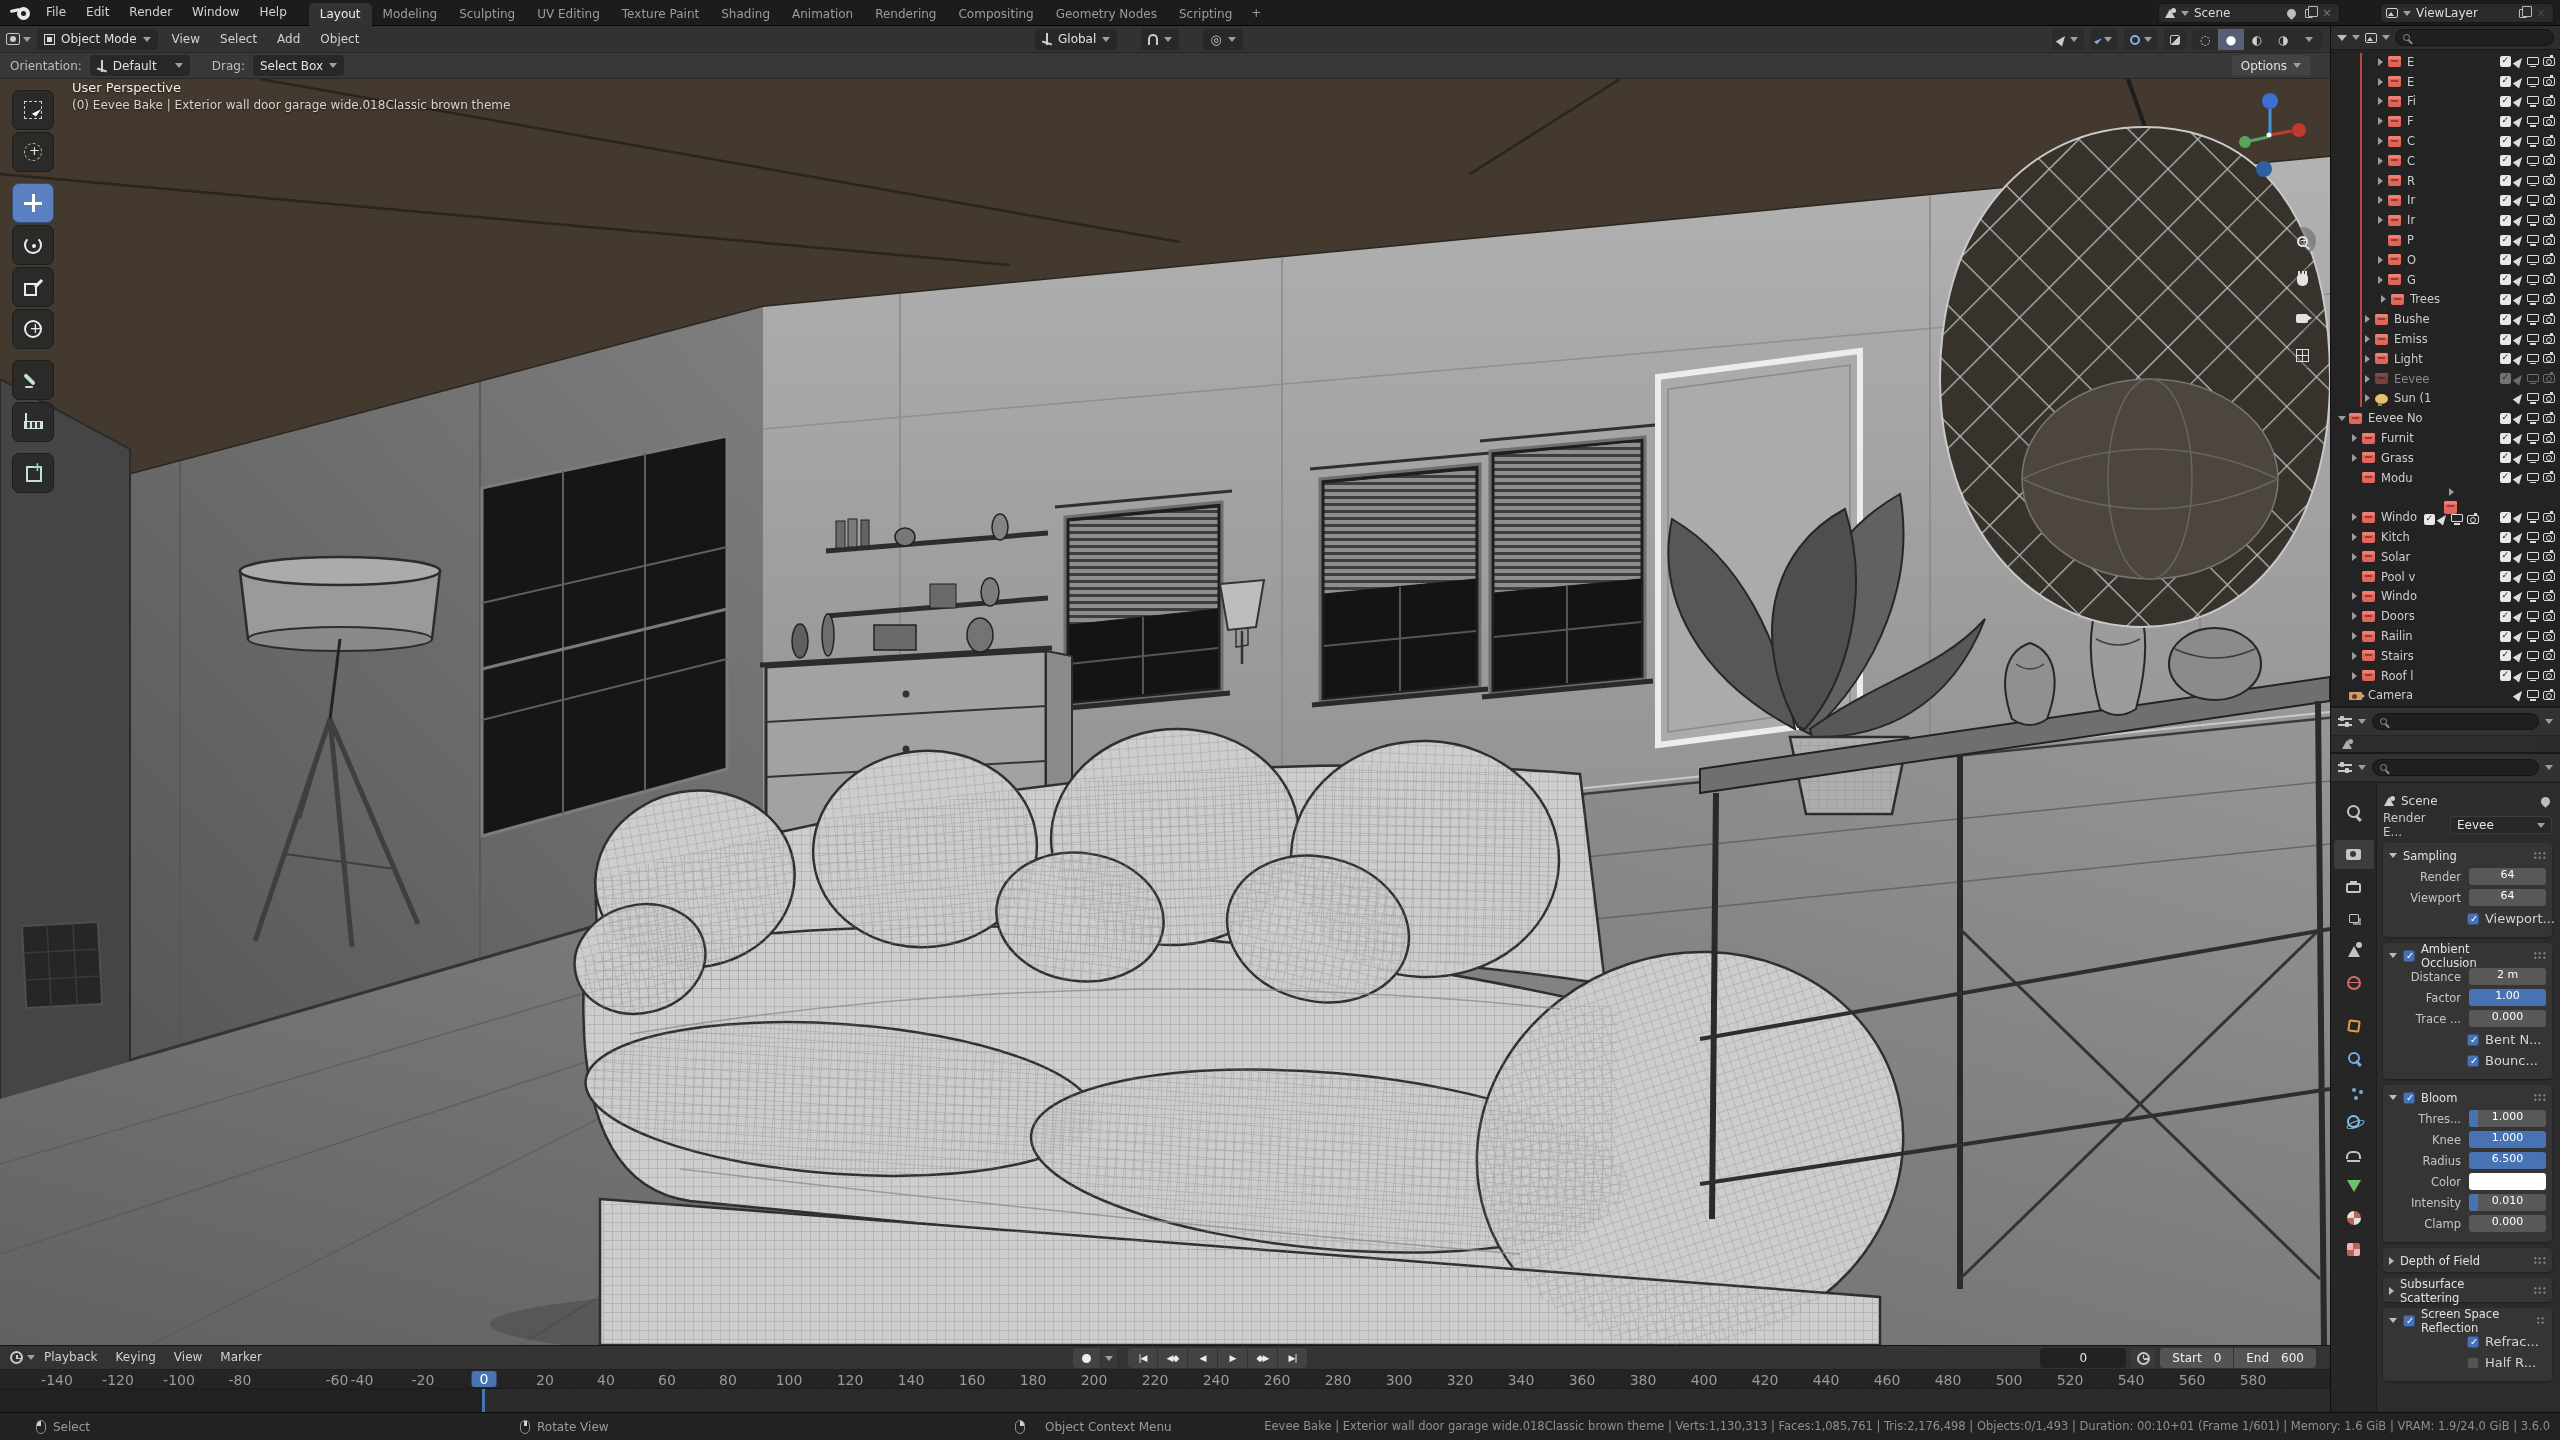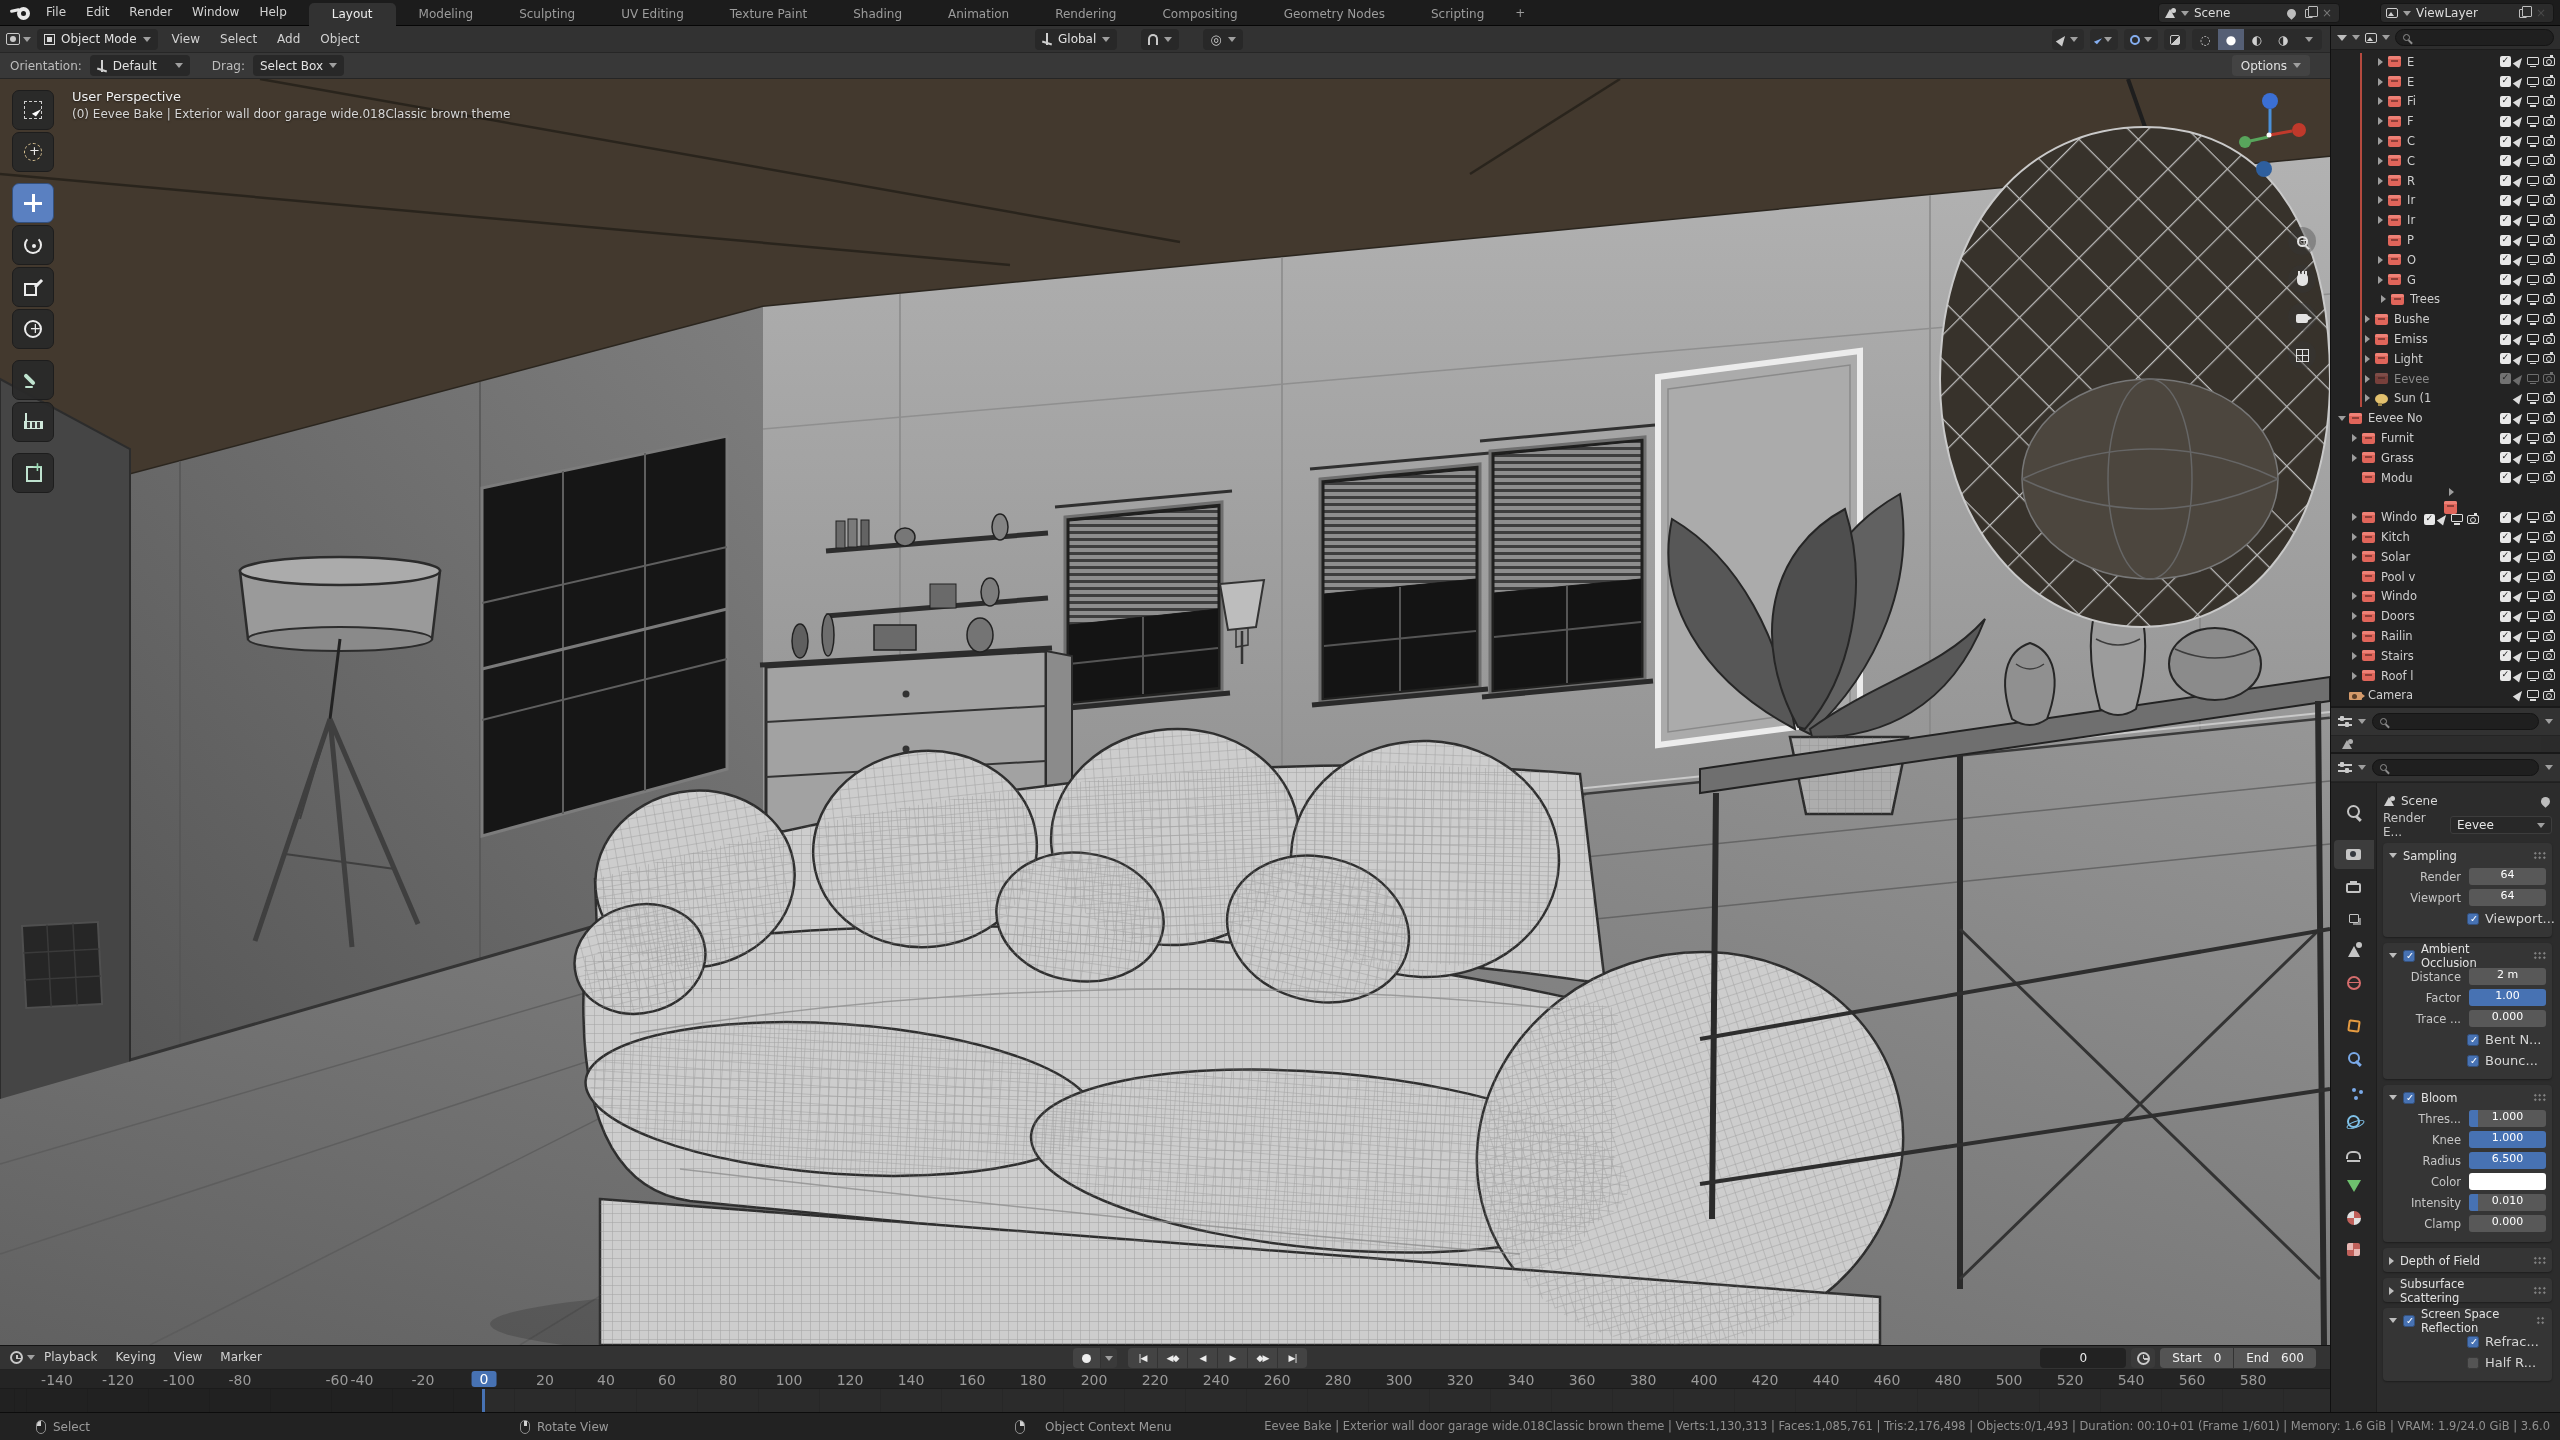--- a/index.html
+++ b/index.html
@@ -9,21 +9,21 @@
 
   
   #topbar{position:absolute;left:0;top:0;width:2560px;height:26px;background:#1c1c1c;
     border-bottom:1px solid #060606;display:flex;align-items:center}
   .menu-item{padding:0 10px;line-height:25px;color:#d2d2d2;white-space:nowrap}
   .logo{width:22px;height:16px;margin:0 4px 0 10px;position:relative}
   .logo::before{content:"";position:absolute;right:2px;top:2px;width:13px;height:13px;border-radius:50%;background:#e8e8e8}
   .logo::after{content:"";position:absolute;right:6px;top:6px;width:5px;height:5px;border-radius:50%;background:#1c1c1c}
   .logo i{position:absolute;left:0;top:4px;width:10px;height:3px;background:#e8e8e8;border-radius:2px;transform:rotate(-12deg)}
   #workspaces{display:flex;align-items:flex-end;height:26px;margin-left:12px}
-  .ws-tab{padding:4px 23px 5px;color:#9c9c9c;border-radius:5px 5px 0 0;white-space:nowrap}
+  .ws-tab{padding:4px 11px 5px;color:#9c9c9c;border-radius:5px 5px 0 0;white-space:nowrap}
   .ws-tab.active{background:#323232;color:#ededed}
   .ws-add{padding:0 8px;color:#9c9c9c}
   #topbar-right{position:absolute;right:6px;top:3px;display:flex;gap:40px}
   .selector{display:flex;align-items:center;background:#2b2b2b;border:1px solid #161616;border-radius:4px;height:20px;padding:0 5px;gap:5px;color:#ddd}
   .sel-x{color:#777;font-size:12px;padding:0 2px}
   .scene-ic{width:12px;height:12px;position:relative}
   .scene-ic::before{content:"";position:absolute;left:1px;bottom:1px;border-left:5px solid transparent;border-right:5px solid transparent;border-bottom:9px solid #cfcfcf}
   .scene-ic::after{content:"";position:absolute;right:0;top:1px;width:5px;height:5px;border-radius:50%;background:#cfcfcf}
   .vl-ic{width:12px;height:10px;border:1.5px solid #cfcfcf;border-radius:2px;position:relative}
   .vl-ic::after{content:"";position:absolute;left:1px;bottom:1px;border-left:3px solid transparent;border-right:3px solid transparent;border-bottom:4px solid #cfcfcf}
@@ -56,21 +56,21 @@
   .shade-btn{width:26px;height:21px;display:flex;align-items:center;justify-content:center;color:#cfcfcf;font-size:12px}
   .shade-btn.active{background:#555f75}
   #tool-settings{position:absolute;left:0;top:53px;width:2330px;height:26px;background:#383838;
     border-bottom:1px solid #252525;display:flex;align-items:center;gap:8px;padding-left:10px}
   .ts-label{color:#bdbdbd}
   #options-btn{position:absolute;right:20px;top:2px;height:21px;background:#434343;border-radius:4px;display:flex;align-items:center;gap:6px;padding:0 9px;color:#e2e2e2}
 
   
   #viewport{position:absolute;left:0;top:79px;width:2330px;height:1266px;background:#7d7d7d;overflow:hidden}
   #scene{position:absolute;left:0;top:0}
-  #vp-text{position:absolute;left:72px;top:10px;text-shadow:0 1px 2px rgba(0,0,0,.55)}
+  #vp-text{position:absolute;left:72px;top:1px;text-shadow:0 1px 2px rgba(0,0,0,.55)}
   #vp-text .t1{color:#efefef;font-size:13px}
   #vp-text .t2{color:#d5d5d5;font-size:12px;margin-top:3px}
   #vp-toolbar{position:absolute;left:12px;top:11px;display:flex;flex-direction:column;gap:2px}
   .tbtn{width:42px;height:40px;background:rgba(41,41,41,.93);border:1px solid #1d1d1d;border-radius:7px;
     display:flex;align-items:center;justify-content:center;position:relative}
   .tbtn.active{background:#5a80c1;border-color:#33507e}
   .tbtn:nth-child(3),.tbtn:nth-child(7),.tbtn:nth-child(9){margin-top:9px}
   .tool-ic{position:relative;width:18px;height:18px}
   .tool-ic.select-box{border:1.5px dashed #cfcfcf}
   .tool-ic.select-box::after{content:"";position:absolute;right:2px;bottom:2px;border-left:5px solid transparent;border-bottom:9px solid #fff;transform:rotate(35deg)}

